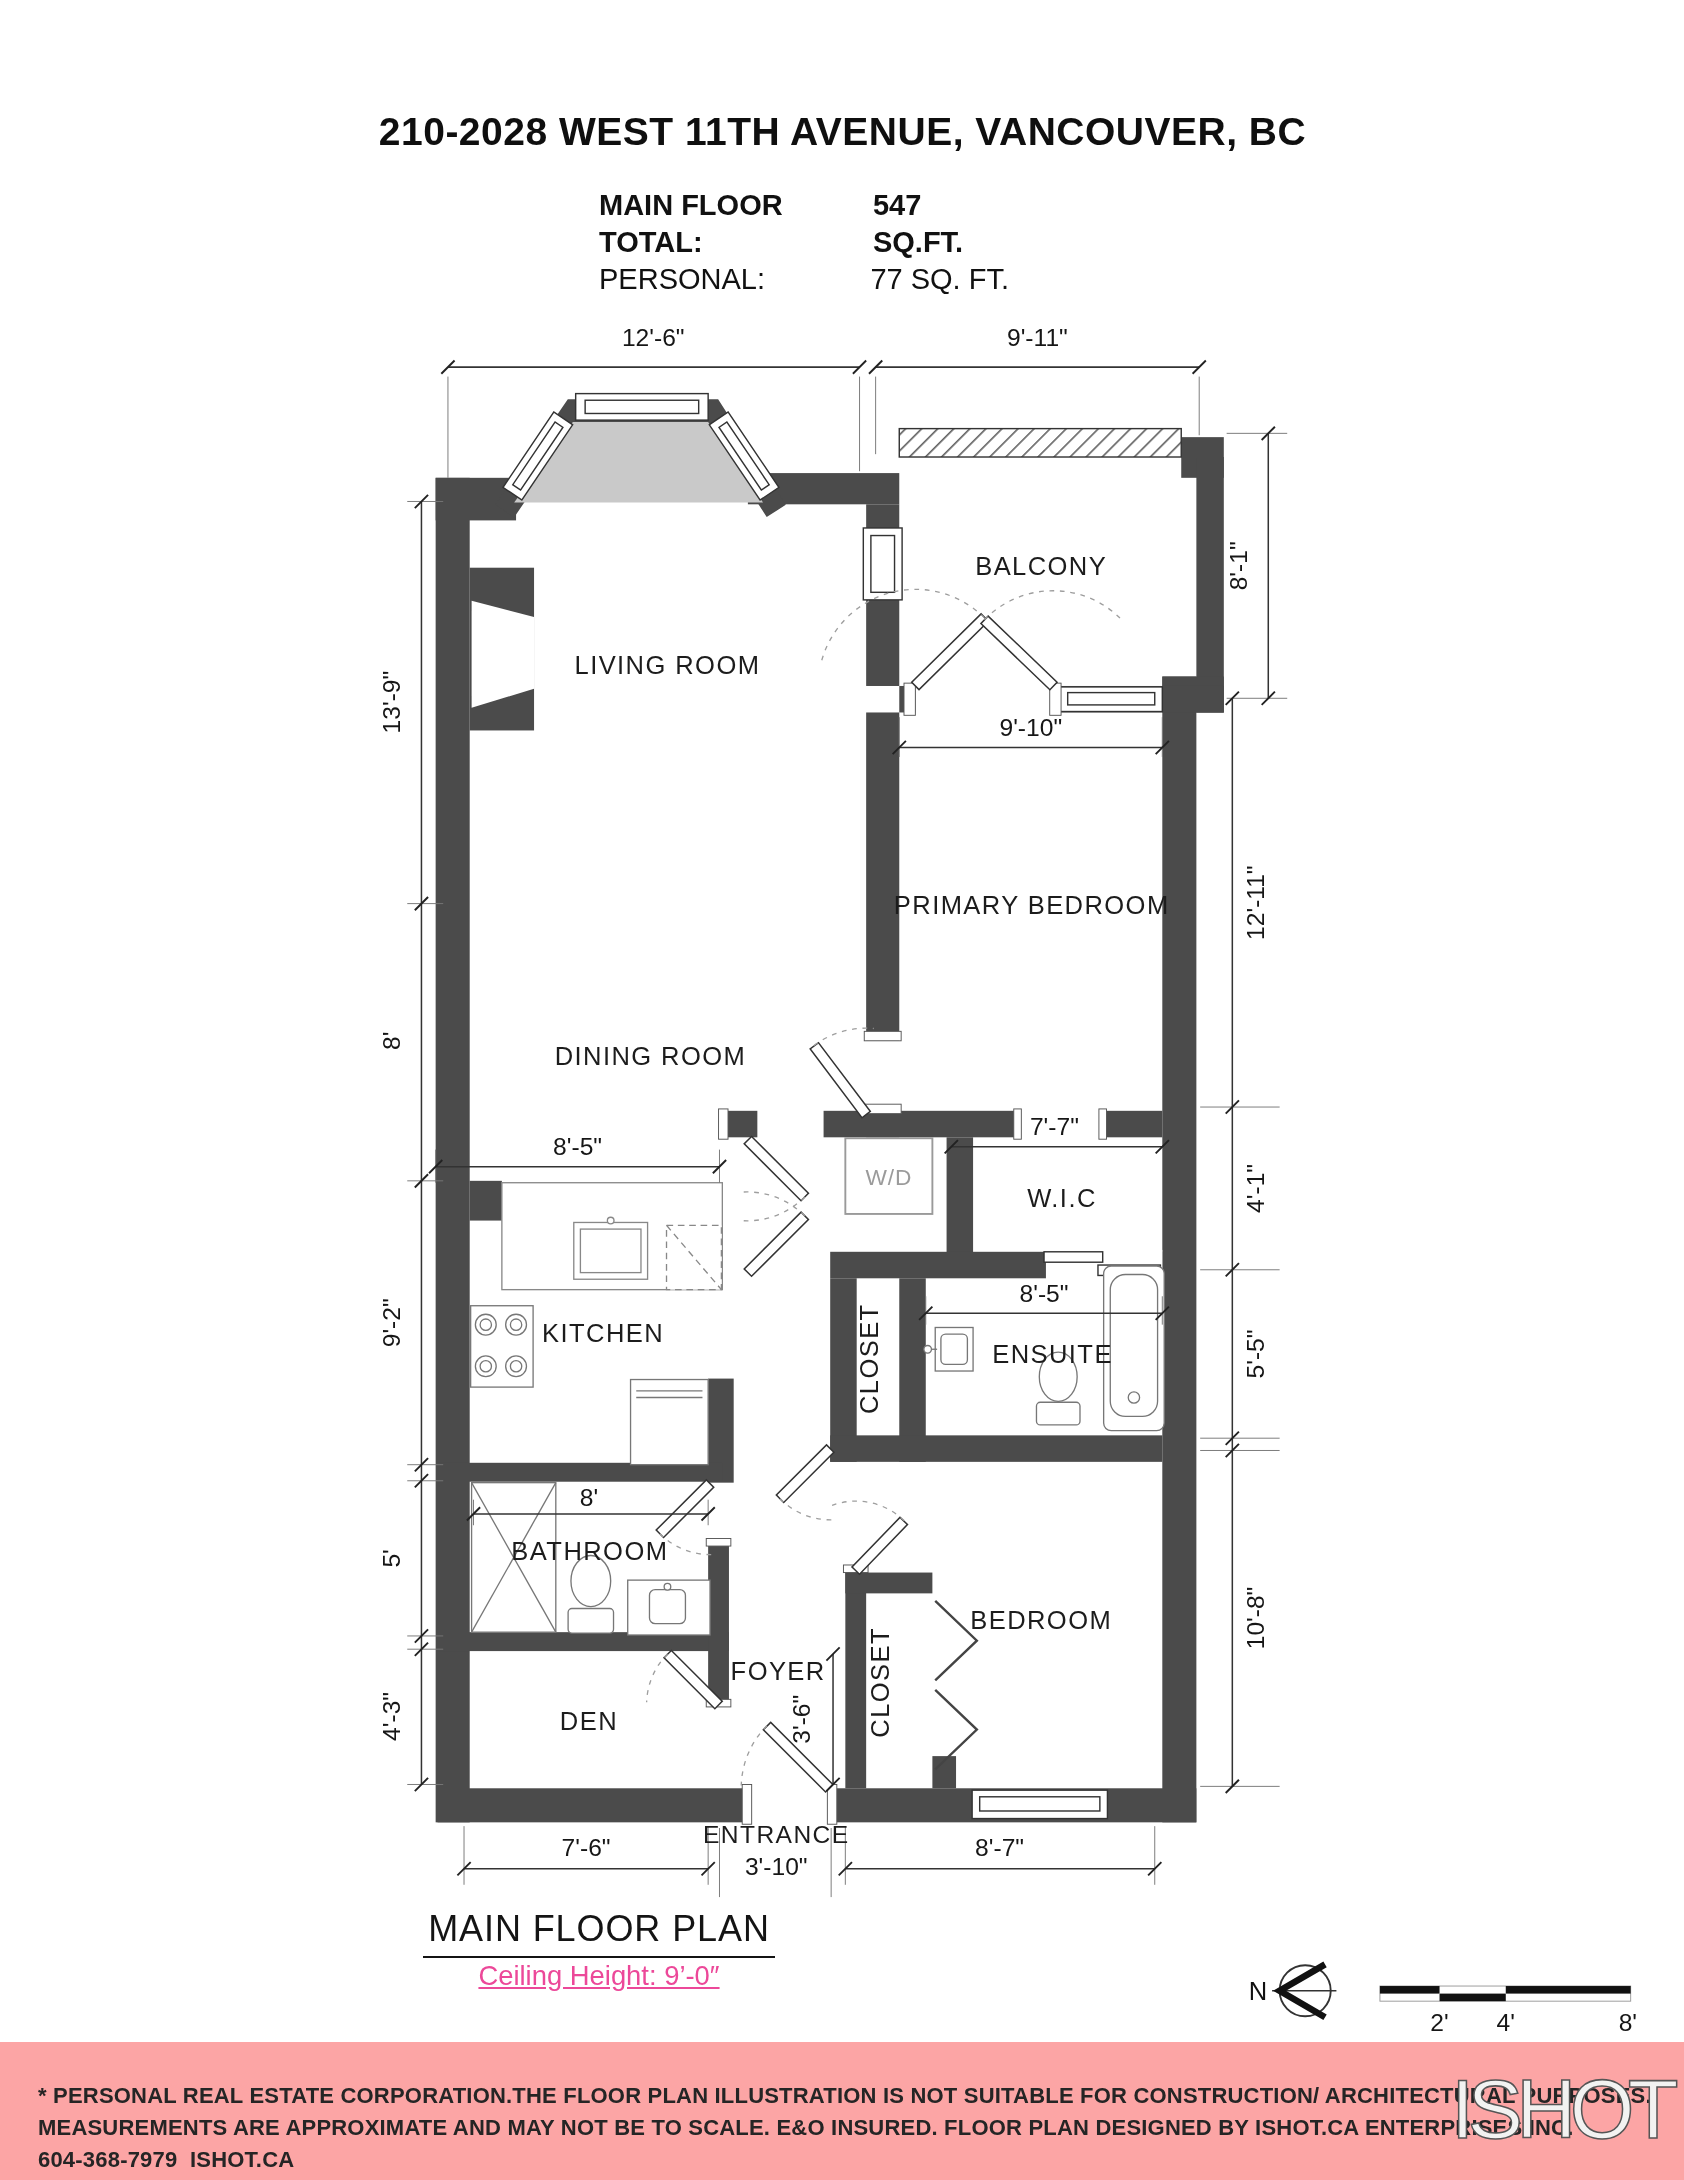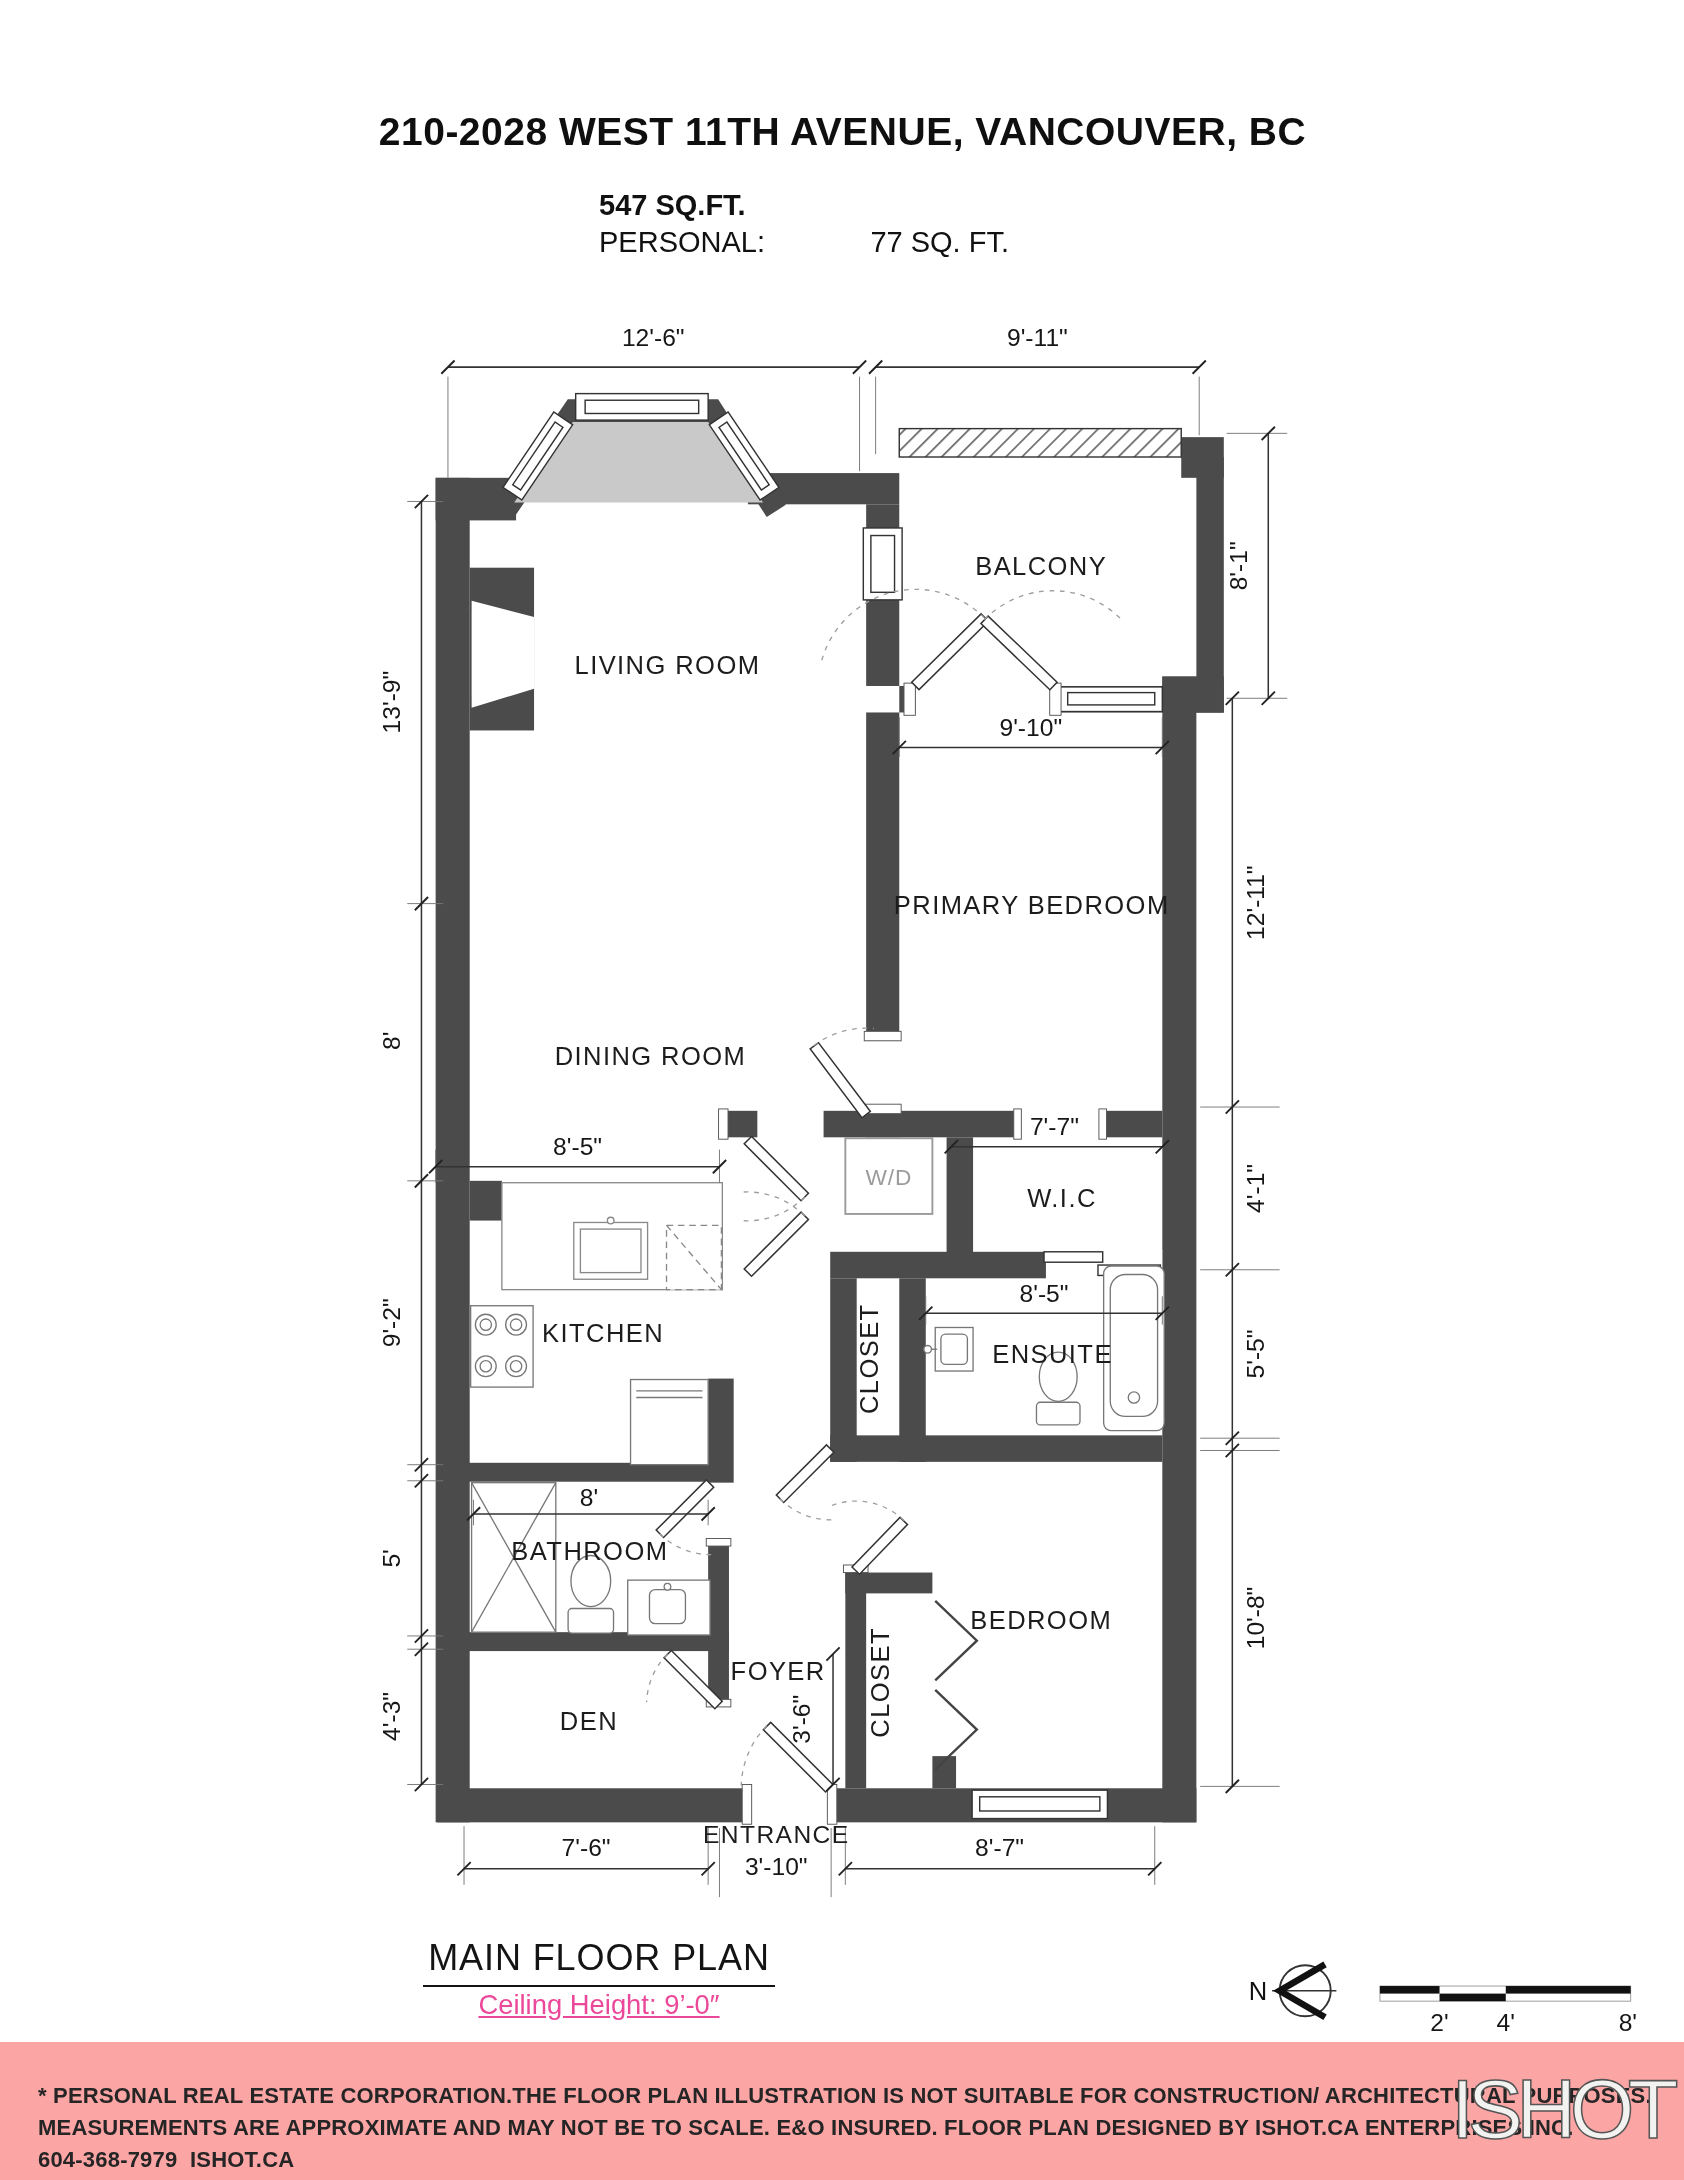--- a/index.html
+++ b/index.html
@@ -4,21 +4,21 @@
 <style>
   html,body{margin:0;padding:0;background:#fff;}
   .canvas{position:relative;width:1685px;height:2180px;background:#ffffff;overflow:hidden;
           font-family:"Liberation Sans",sans-serif;color:#111;}
   .title{position:absolute;top:110px;left:0;width:1685px;text-align:center;
          font-size:39px;font-weight:bold;letter-spacing:0.5px;color:#0f0f0f;}
   .summary{position:absolute;left:599px;top:187px;width:410px;font-size:29px;color:#111;}
   .summary .row{display:flex;justify-content:space-between;line-height:37px;}
   .summary .row.bold{font-weight:bold;}
   svg.plan{position:absolute;left:0;top:0;}
-  .plan-caption{position:absolute;left:386px;top:1908px;width:426px;text-align:center;margin-top:29px;}
+  .plan-caption{position:absolute;left:386px;top:1908px;width:426px;text-align:center;}
   .plan-caption .pc-title{display:inline-block;font-size:36px;letter-spacing:0.9px;color:#141414;
         border-bottom:2.8px solid #141414;padding:0 5.7px 5.7px 5.7px;}
   .plan-caption .pc-sub{font-size:27.4px;color:#ec4899;margin-top:1.9px;text-decoration:underline;}
   .footer{position:absolute;left:0;top:2042px;width:1685px;height:140px;background:#fca5a5;}
   .footer .disclaimer{position:absolute;left:38px;top:38px;font-size:22px;font-weight:700;
         color:#252525;line-height:32px;letter-spacing:0.2px;}
   .footer .logo{position:absolute;left:1443px;top:17px;}
   text{font-family:"Liberation Sans",sans-serif;}
   .roomlbl{font-size:27px;letter-spacing:1.5px;fill:#1c1c1c;}
   .dimlbl{font-size:26px;fill:#161616;}
@@ -26,20 +26,21 @@
 </style>
 </head>
 <body>
 
 <div class="canvas">
 
   <div class="title">210-2028 WEST 11TH AVENUE, VANCOUVER, BC</div>
 
   <div class="summary">
     <div class="row bold">
+      <span>MAIN FLOOR TOTAL:</span>
       <span>547 SQ.FT.</span>
     </div>
     <div class="row">
       <span>PERSONAL:</span>
       <span>77 SQ. FT.</span>
     </div>
   </div>
 
   <svg class="plan" width="1685" height="2180" viewBox="0 0 1780 2304">
     <defs>

